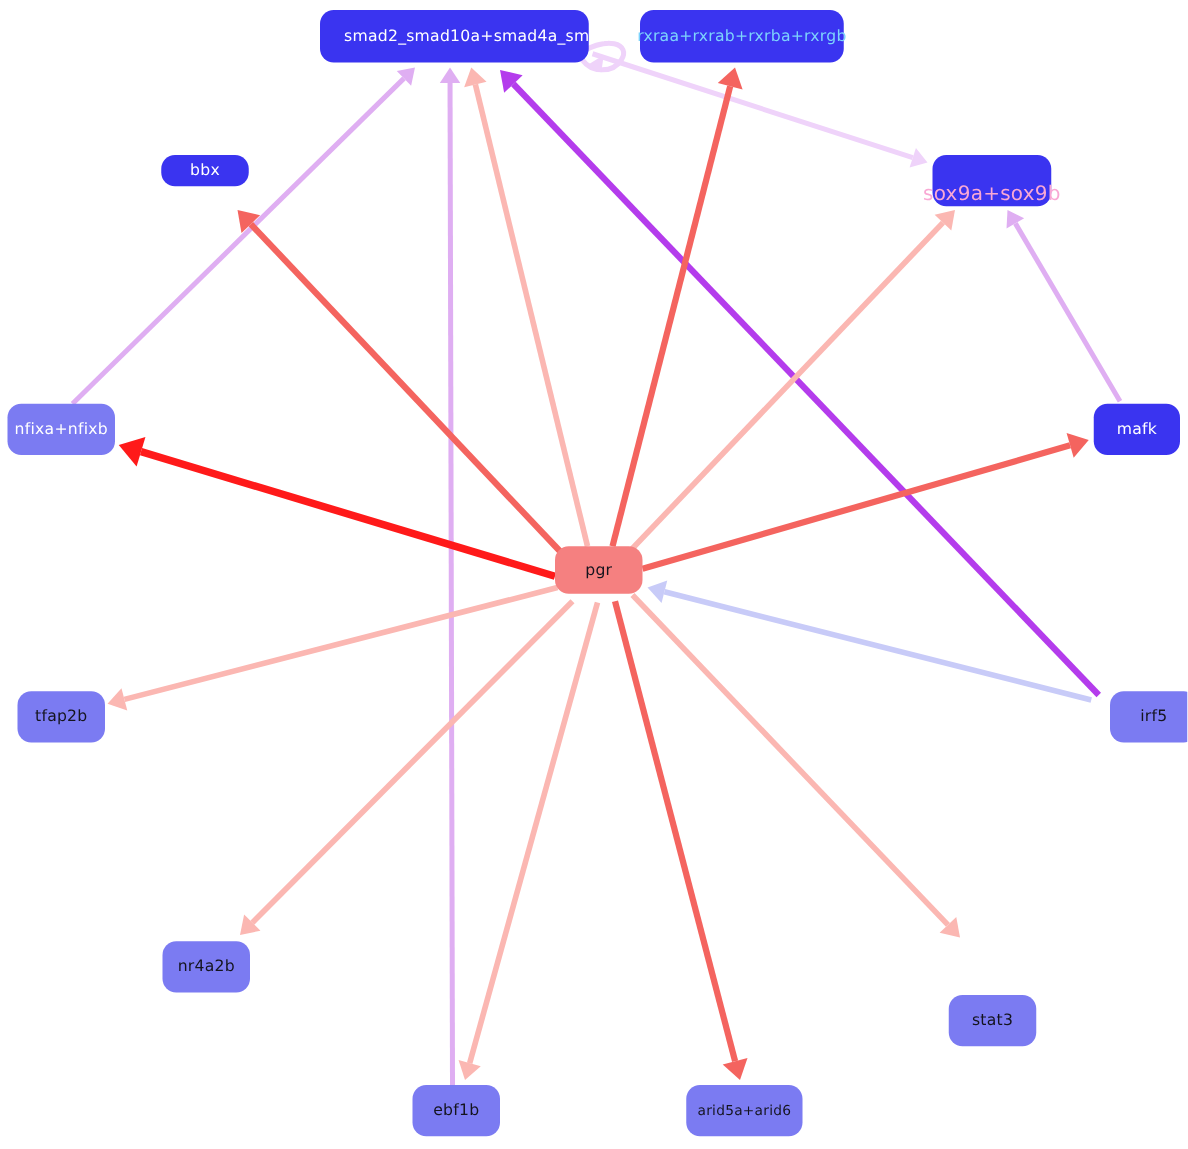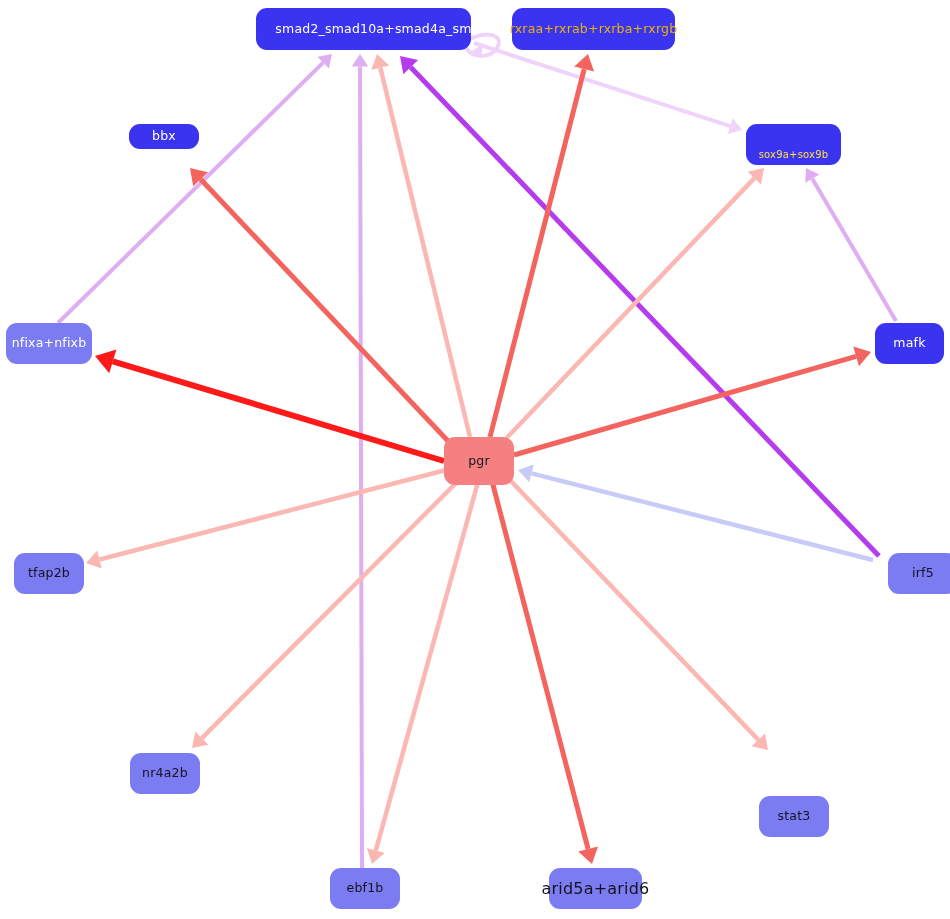--- a/index.html
+++ b/index.html
@@ -116,49 +116,49 @@
       <g>
         <line x1="506" y1="476" x2="758.359115173277" y2="739.917547929305" stroke="#FBB7B2" stroke-width="4.5" stroke-linecap="butt"></line>
         <path d="M 768 750 L 751.6916871910432 746.2929717663314 L 765.0265431555108 733.5421240922785 Z" fill="#FBB7B2"></path>
       </g>
     </svg>
   <div id="node-layer">
       <div class="node" style="left: 256px; top: 8px; width: 215px; height: 42px; background: rgb(58, 52, 240); padding-left: 44px;">
         <span class="node-label" style="color: rgb(255, 255, 255); font-size: 12.5px;">smad2_smad10a+smad4a_smad1</span>
       </div>
       <div class="node" style="left: 512px; top: 8px; width: 163px; height: 42px; background: rgb(58, 52, 240);">
-        <span class="node-label" style="color: #eab308; font-size: 12.5px;">rxraa+rxrab+rxrba+rxrgb</span>
+        <span class="node-label" style="color: #7dd3fc; font-size: 12.5px;">rxraa+rxrab+rxrba+rxrgb</span>
       </div>
       <div class="node" style="left: 129px; top: 124px; width: 70px; height: 25px; background: rgb(58, 52, 240);">
         <span class="node-label" style="color: rgb(255, 255, 255); font-size: 12.5px;">bbx</span>
       </div>
       <div class="node" style="left: 746px; top: 124px; width: 95px; height: 41px; background: rgb(58, 52, 240);">
-        <span class="node-label" style="color: #fde047; font-size: 10px; margin-top: 20px;">sox9a+sox9b</span>
+        <span class="node-label" style="color: #f9a8d4; font-size: 16px; margin-top: 20px;">sox9a+sox9b</span>
       </div>
       <div class="node" style="left: 6px; top: 323px; width: 86px; height: 41px; background: rgb(123, 123, 242);">
         <span class="node-label" style="color: rgb(255, 255, 255); font-size: 12.5px;">nfixa+nfixb</span>
       </div>
       <div class="node" style="left: 875px; top: 323px; width: 69px; height: 41px; background: rgb(58, 52, 240);">
         <span class="node-label" style="color: rgb(255, 255, 255); font-size: 12.5px;">mafk</span>
       </div>
-      <div class="node" style="left: 444px; top: 437px; width: 70px; height: 48px; background: rgb(245, 128, 128);">
+      <div class="node" style="left: 444px; top: 437px; width: 70px; height: 38px; background: rgb(245, 128, 128);">
         <span class="node-label" style="color: rgb(20, 20, 30); font-size: 12.5px;">pgr</span>
       </div>
       <div class="node" style="left: 14px; top: 553px; width: 70px; height: 41px; background: rgb(123, 123, 242);">
         <span class="node-label" style="color: rgb(20, 20, 30); font-size: 12.5px;">tfap2b</span>
       </div>
       <div class="node" style="left: 875px; top: 553px; width: 70px; height: 41px; background: rgb(123, 123, 242); margin-left: 13px;">
         <span class="node-label" style="color: rgb(20, 20, 30); font-size: 12.5px;">irf5</span>
       </div>
       <div class="node" style="left: 130px; top: 753px; width: 70px; height: 41px; background: rgb(123, 123, 242);">
         <span class="node-label" style="color: rgb(20, 20, 30); font-size: 12.5px;">nr4a2b</span>
       </div>
       <div class="node" style="left: 759px; top: 753px; width: 70px; height: 41px; background: rgb(123, 123, 242); margin-top: 43px;">
         <span class="node-label" style="color: rgb(20, 20, 30); font-size: 12.5px;">stat3</span>
       </div>
       <div class="node" style="left: 330px; top: 868px; width: 70px; height: 41px; background: rgb(123, 123, 242);">
         <span class="node-label" style="color: rgb(20, 20, 30); font-size: 12.5px;">ebf1b</span>
       </div>
       <div class="node" style="left: 549px; top: 868px; width: 93px; height: 41px; background: rgb(123, 123, 242);">
-        <span class="node-label" style="color: rgb(20, 20, 30); font-size: 16px;">arid5a+arid6</span>
+        <span class="node-label" style="color: rgb(20, 20, 30); font-size: 11px;">arid5a+arid6</span>
       </div>
     </div>
 </div>
 
 </body></html>

